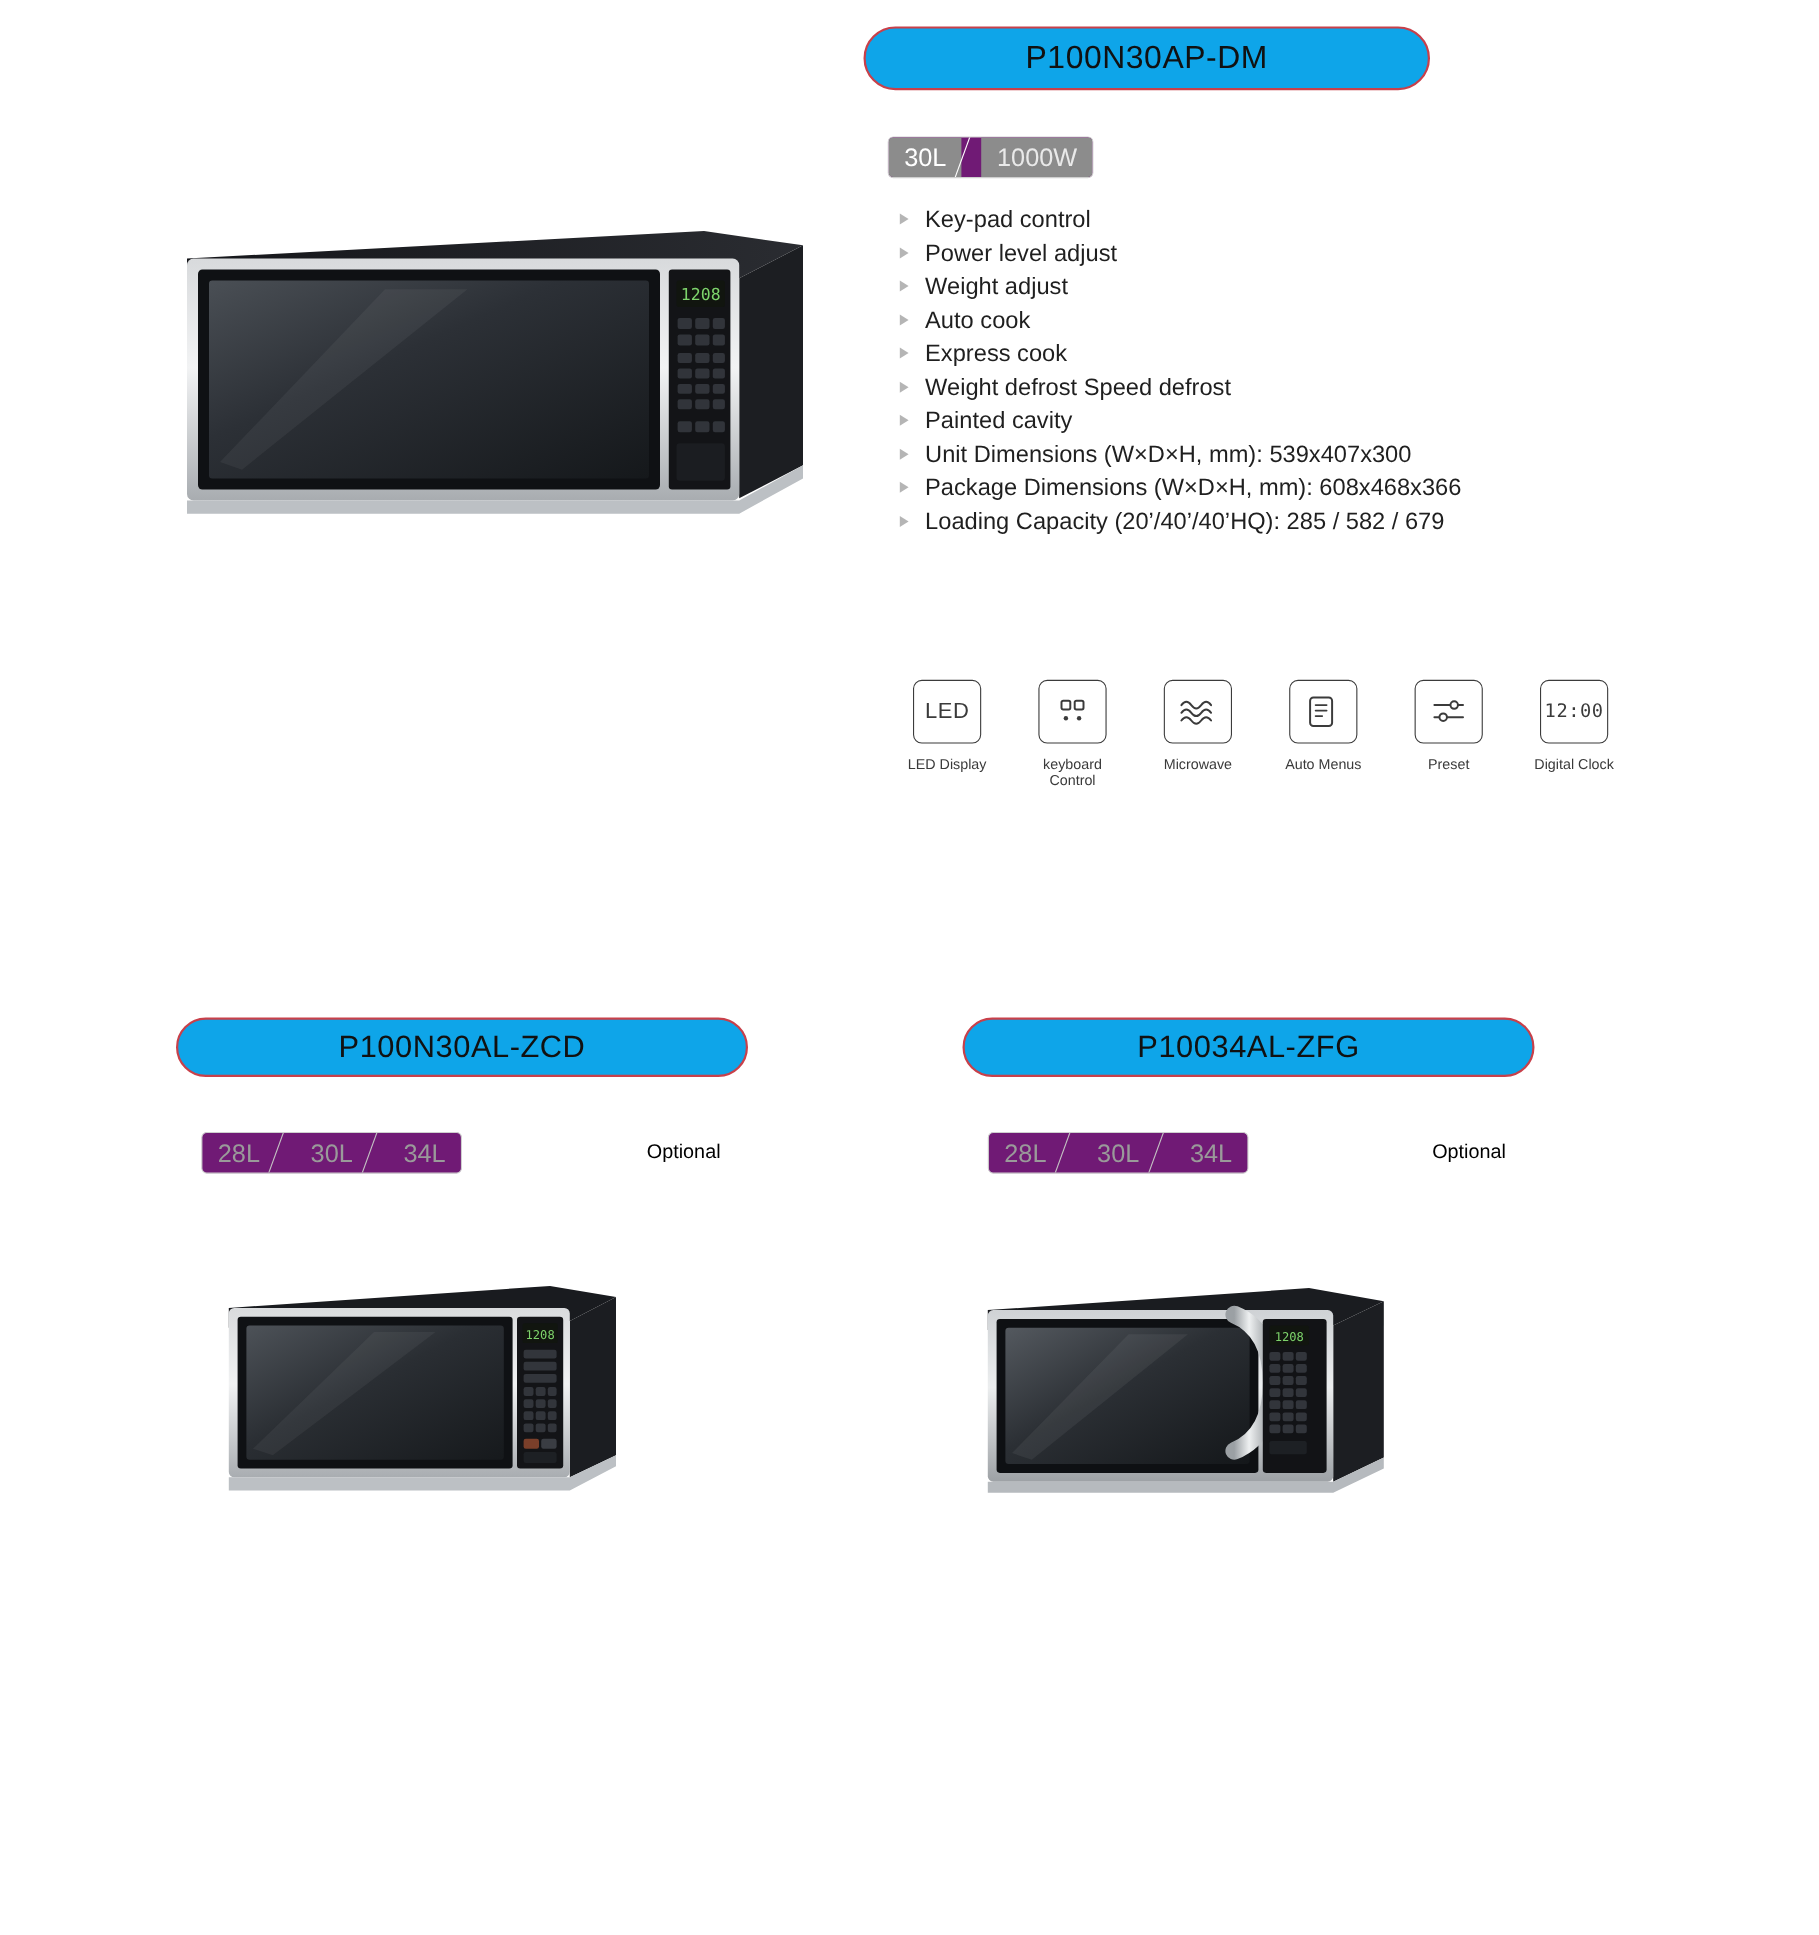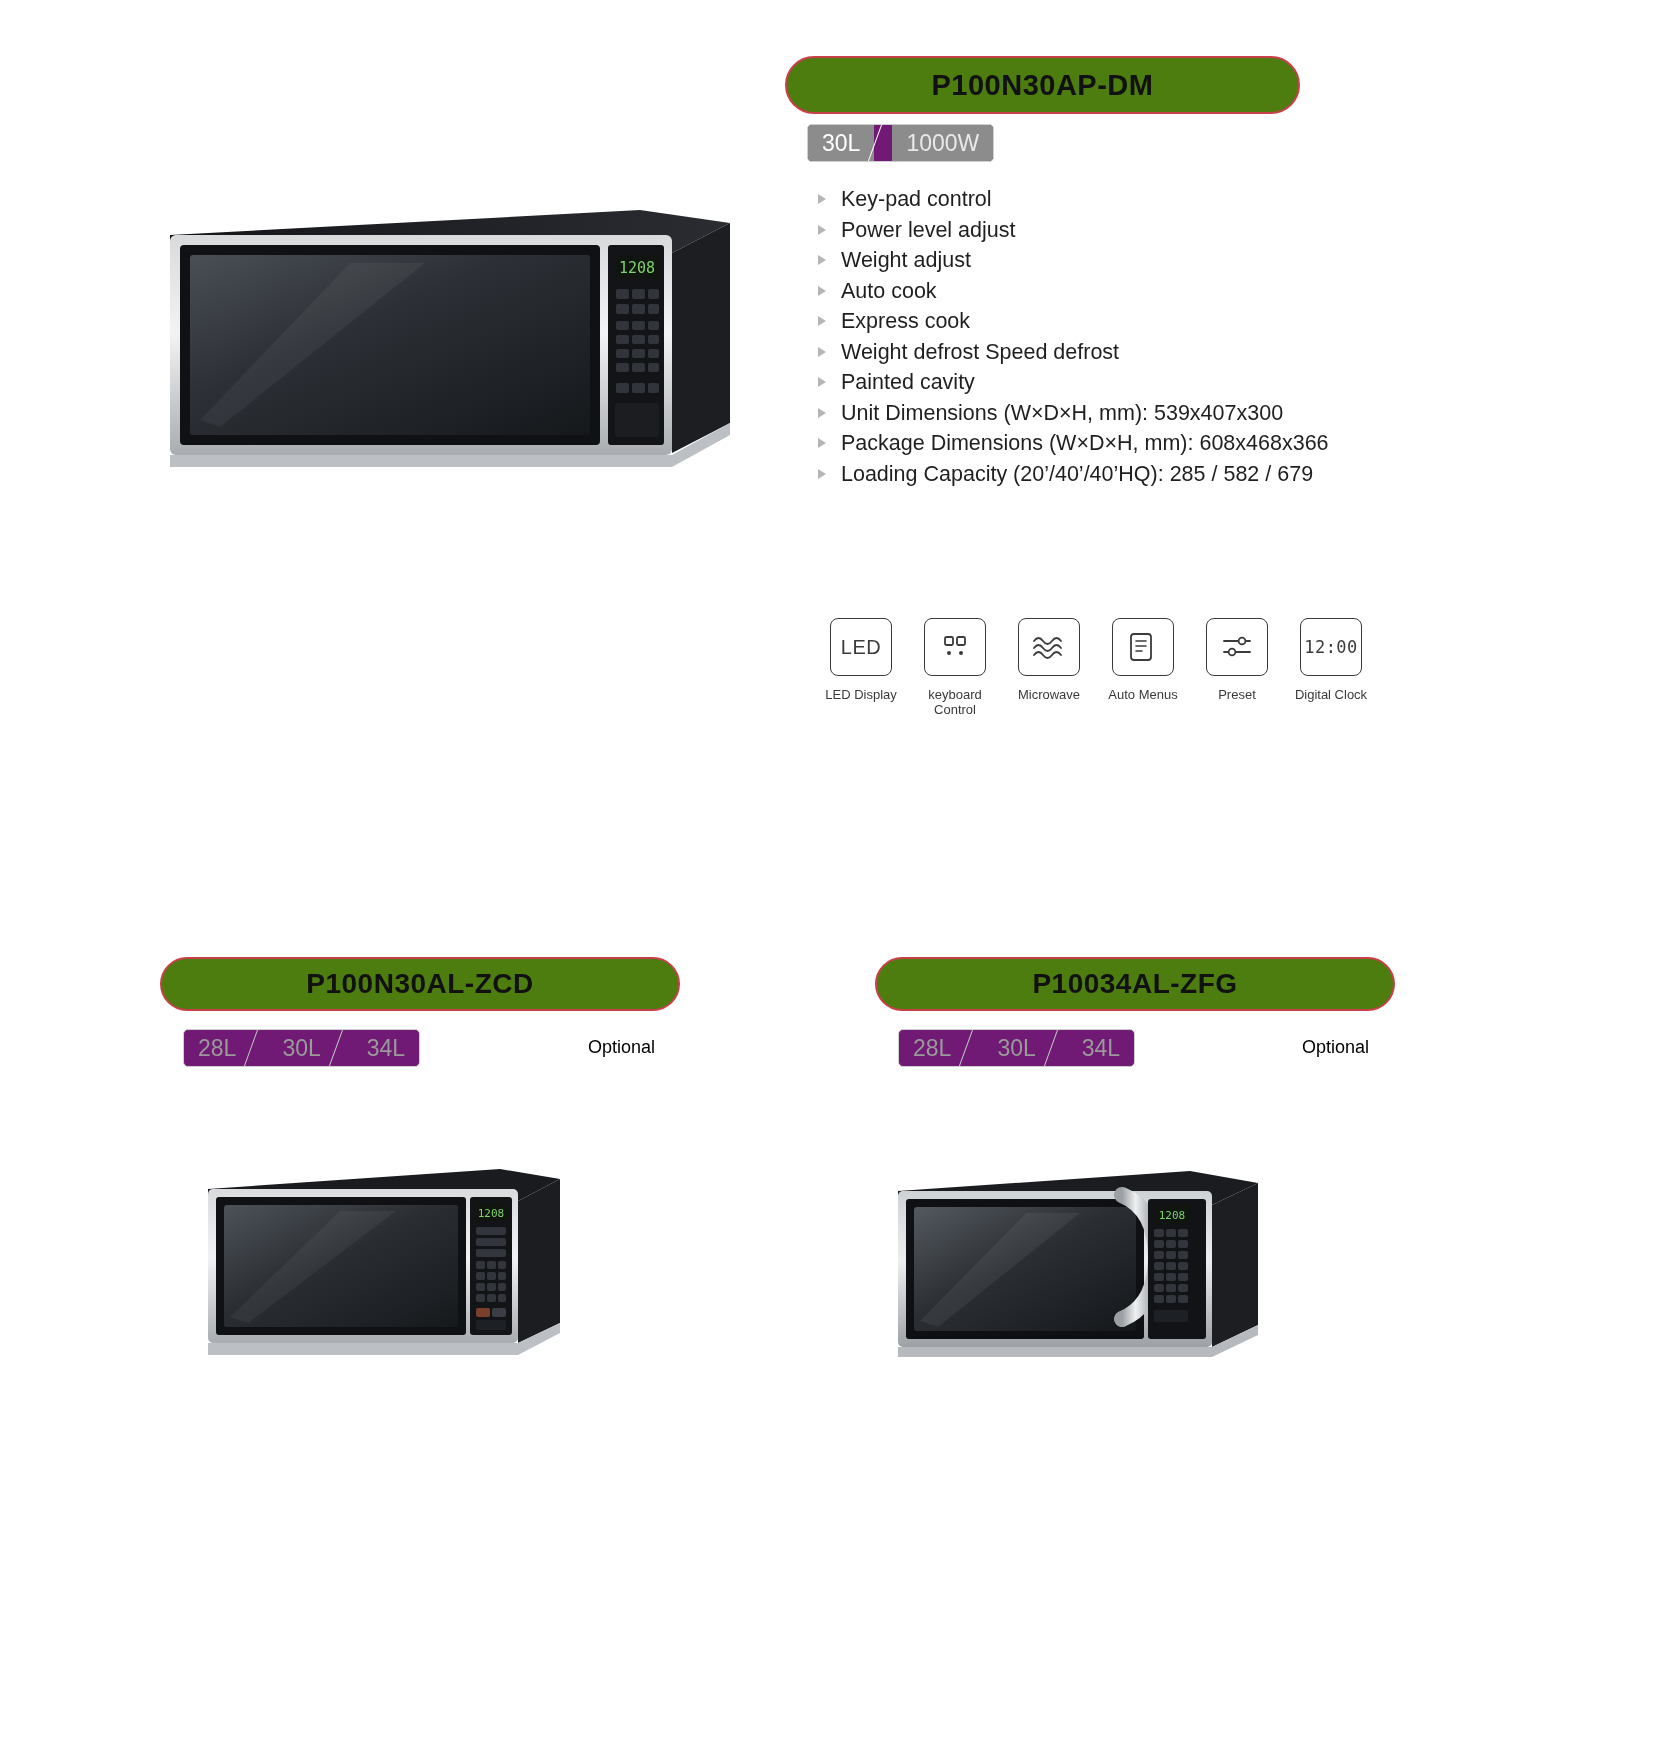--- a/index.html
+++ b/index.html
@@ -16,26 +16,25 @@
     overflow: hidden;
   }
 
   
   .pill-title {
     border: 2px solid #c8404a;
     border-radius: 40px;
     display: flex;
     align-items: center;
     justify-content: center;
-    font-weight: bold;
+    font-weight: normal;
     color: #111;
     letter-spacing: 0.5px;
     box-sizing: border-box;
-    background: #4d7c0f;
-    margin-top: 32px;
+    background: #0ea5e9;
   }
 
   .cap-box {
     display: inline-flex;
     align-items: stretch;
     border: 1px solid #cfcfcf;
     border-radius: 5px;
     overflow: hidden;
     box-sizing: border-box;
     background: #701a75;
@@ -92,21 +91,21 @@
     margin-right: 15px;
     position: relative;
     top: -2px;
     flex: 0 0 auto;
   }
 
   
   .icon-strip {
     position: absolute;
     display: flex;
-    gap: 8px;
+    gap: 28px;
   }
   .icon-item {
     width: 86px;
     display: flex;
     flex-direction: column;
     align-items: center;
   }
   .icon-box {
     width: 62px; height: 58px;
     border: 1.6px solid #3b3b3b;

